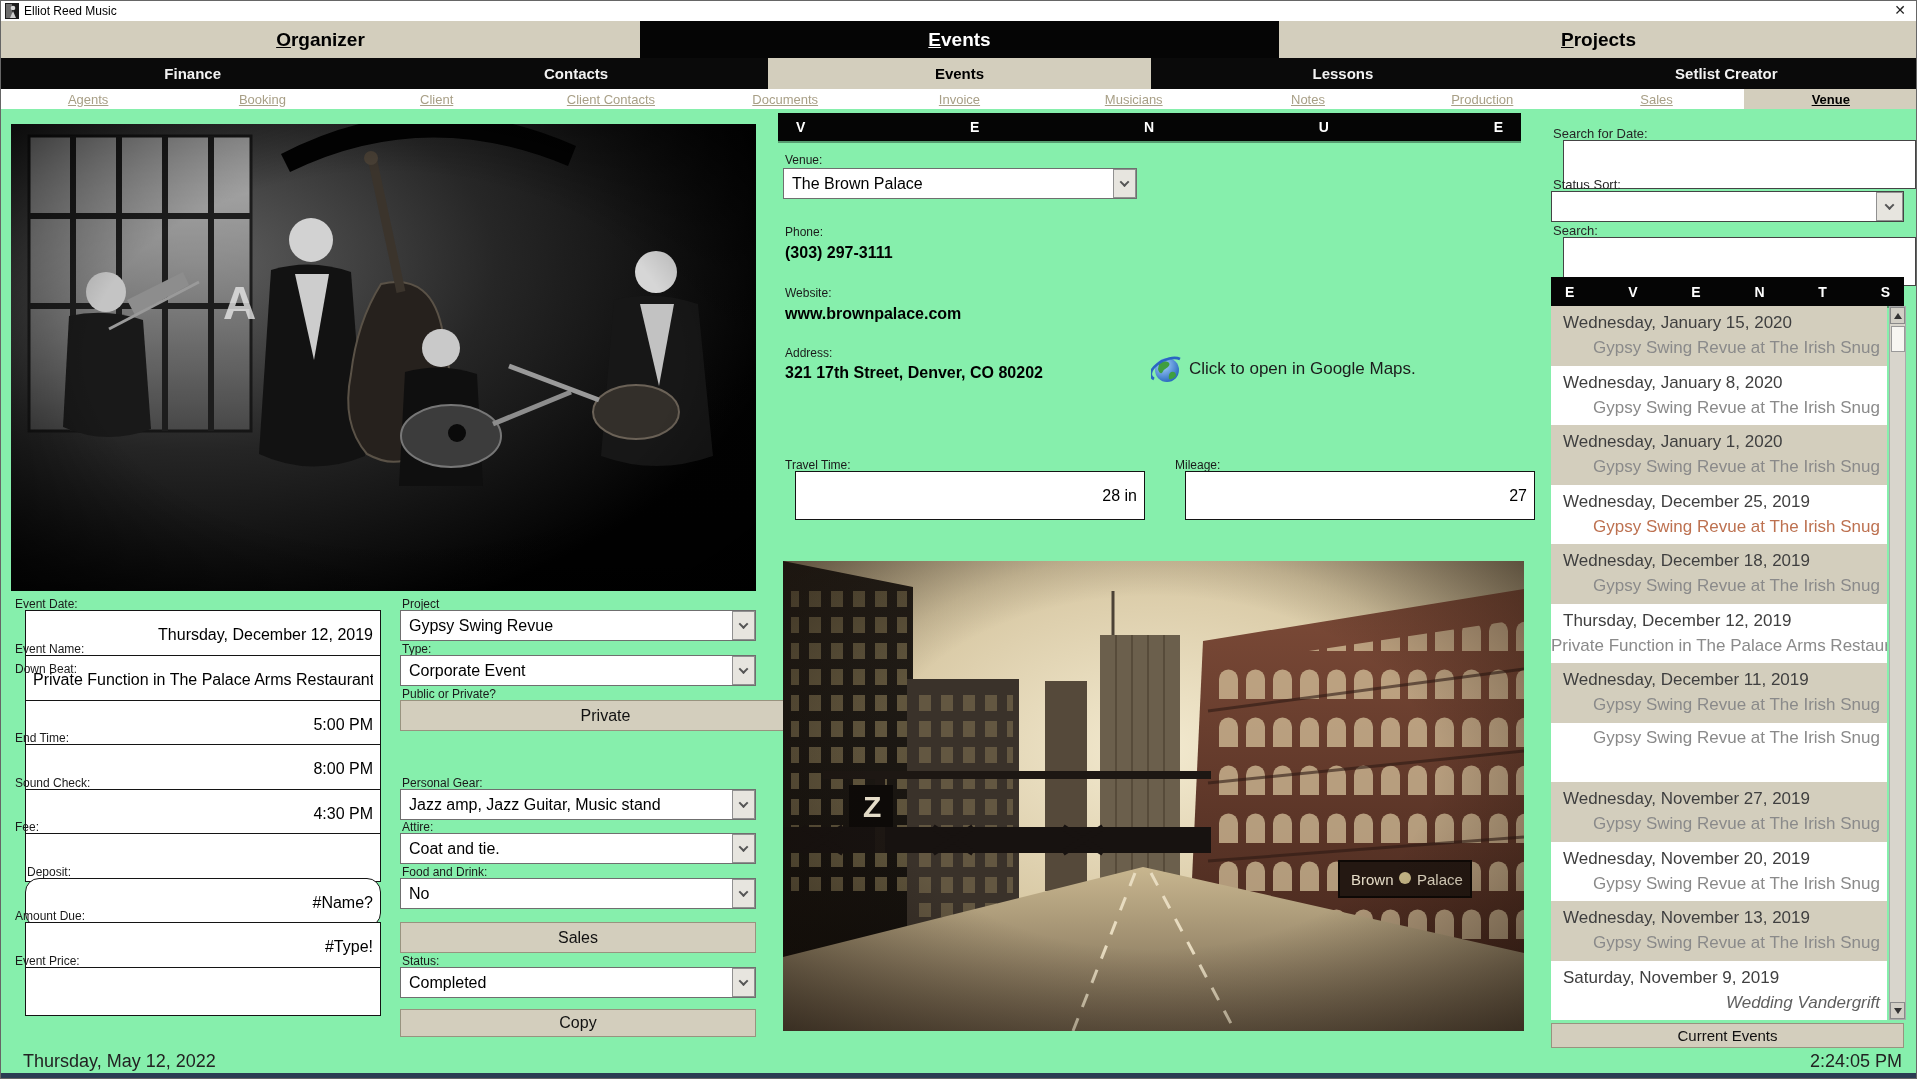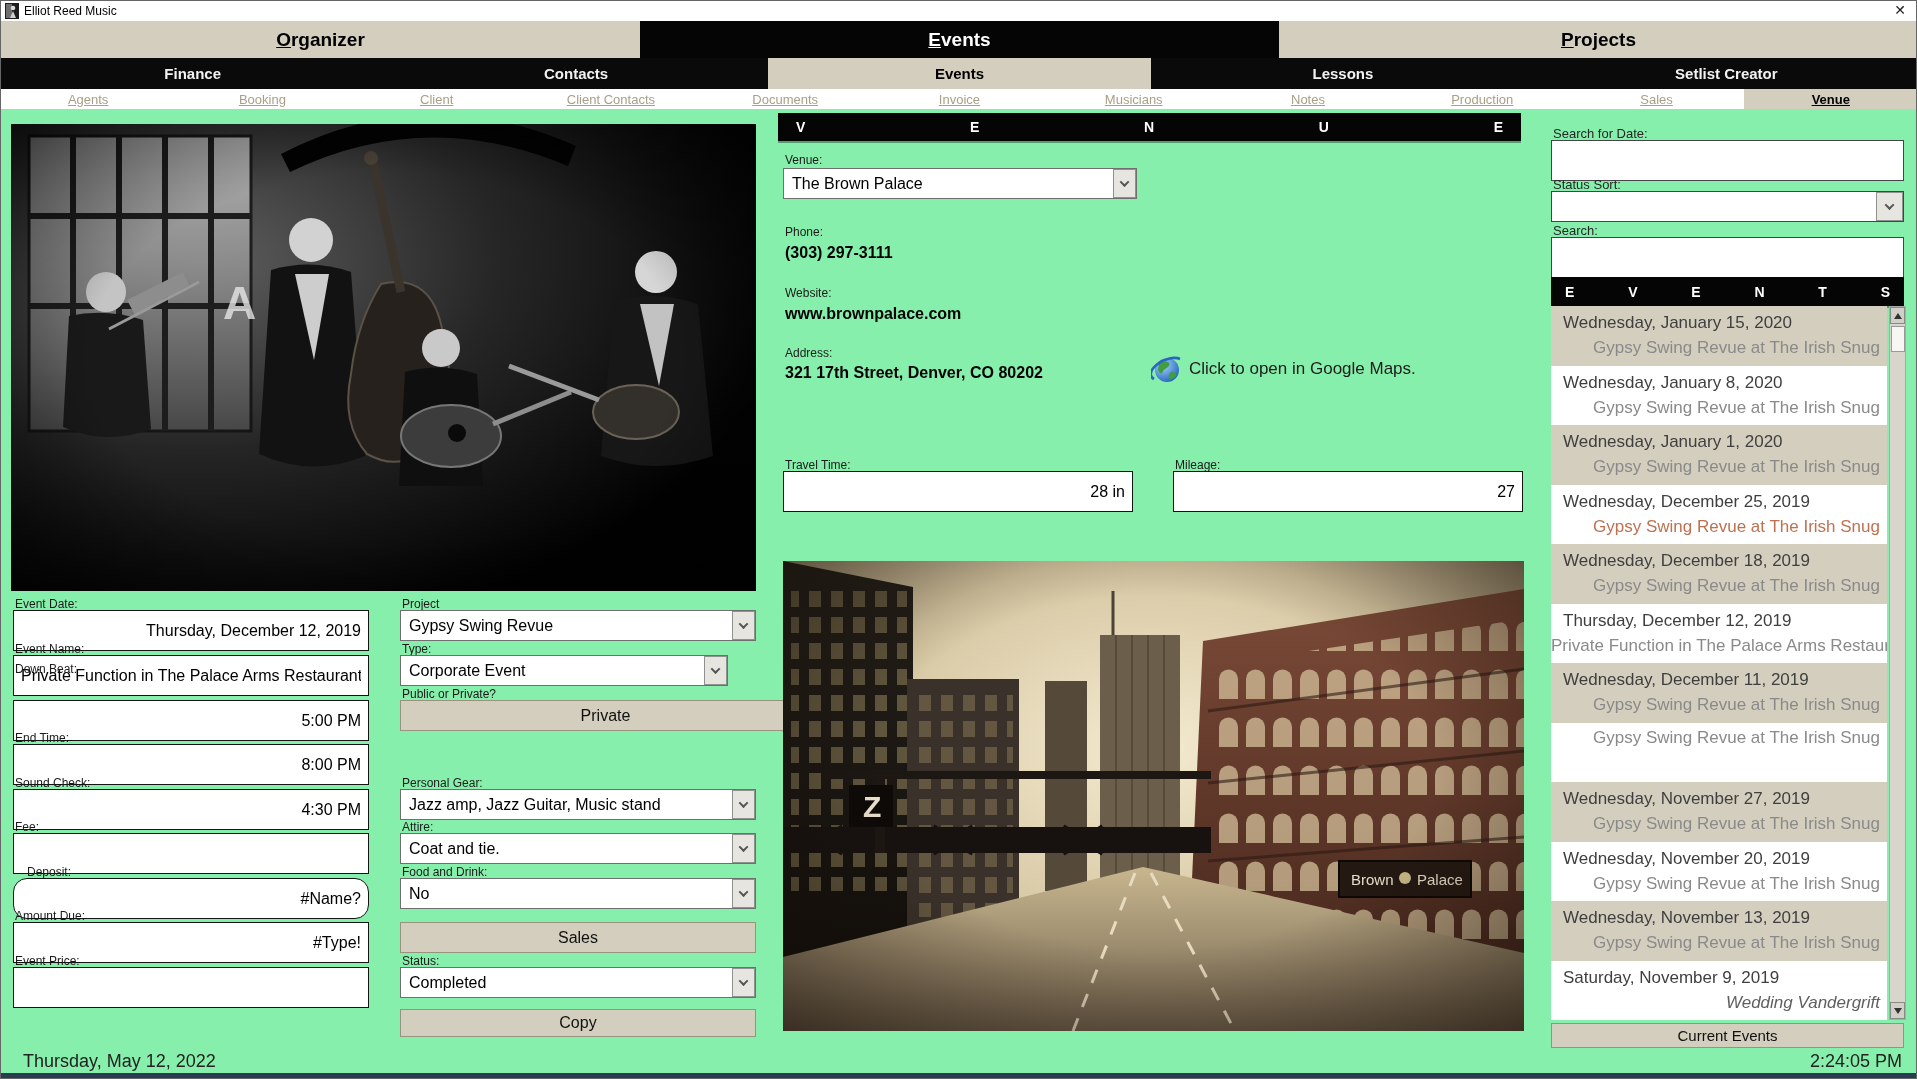--- a/index.html
+++ b/index.html
@@ -15,21 +15,21 @@
   .tab1.active{background:#050505;color:#fff;}
   .row2{position:absolute;left:0;top:57px;width:1917px;height:31px;background:#0a0a0a;display:flex;}
   .tab2{flex:1;display:flex;align-items:center;justify-content:center;color:#f2f2f2;font-size:15px;font-weight:bold;}
   .tab2.active{background:#d3cebd;color:#000;}
   .row3{position:absolute;left:0;top:88px;width:1917px;height:20px;background:#fff;display:flex;}
   .nav3{flex:1;display:flex;align-items:center;justify-content:center;color:#a89f86;font-size:13px;text-decoration:underline;}
   .nav3.active{background:#d3cebd;color:#000;font-weight:bold;}
   
   .flabel{position:absolute;font-size:12px;color:#1a1a1a;white-space:nowrap;}
   .rlabel{position:absolute;font-size:13px;color:#262626;white-space:nowrap;}
-  .tfield{position:absolute;height:41px;border:1px solid #141414;background:#fff;font-size:16px;color:#000;padding:0 7px;}
+  .tfield{position:absolute;height:49px;border:1px solid #141414;background:#fff;font-size:16px;color:#000;padding:0 7px;margin-left:12px;}
   .tfield.right{text-align:right;}
   .combo{position:absolute;height:31px;background:#fff;border:1px solid #6f6f6f;display:flex;align-items:center;}
   .combo-val{flex:1;padding:0 8px;font-size:16px;color:#000;white-space:nowrap;overflow:hidden;}
   .combo-btn{width:23px;align-self:stretch;background:#e7e5df;border:1px solid #909090;display:flex;align-items:center;justify-content:center;}
   .chev{width:7px;height:7px;border-right:2px solid #555;border-bottom:2px solid #555;transform:rotate(45deg) translate(-1px,-1px);}
   .btn{position:absolute;background:#d3cebd;border:1px solid #98937f;display:flex;align-items:center;justify-content:center;font-size:16px;color:#111;}
   .boldval{position:absolute;font-size:16px;font-weight:bold;color:#000;white-space:nowrap;}
   .barhdr{position:absolute;background:#050505;color:#fff;display:flex;justify-content:space-between;align-items:center;font-size:14px;font-weight:bold;padding:0 18px;box-shadow:0 2px 0 rgba(0,0,0,.35);}
   
   .erow{height:59.5px;background:#d3cebd;overflow:hidden;}
@@ -170,21 +170,21 @@
   <input class="tfield right" style="left: 12px; top: 966px; width: 356px;" readonly="" value="">
 
   <div class="flabel" style="left:401px;top:596px;">Project</div>
   <div class="combo" style="left:399px;top:609px;width:356px;">
     <span class="combo-val">Gypsy Swing Revue</span>
     <span class="combo-btn">
         <span class="chev"></span>
       </span>
   </div>
   <div class="flabel" style="left:401px;top:641px;">Type:</div>
-  <div class="combo" style="left:399px;top:654px;width:328px;">
+  <div class="combo" style="left:399px;top:654px;width:356px;">
     <span class="combo-val">Corporate Event</span>
     <span class="combo-btn">
         <span class="chev"></span>
       </span>
   </div>
   <div class="flabel" style="left:401px;top:686px;">Public or Private?</div>
   <div class="btn" style="left:399px;top:699px;width:411px;height:31px;">Private</div>
   <div class="flabel" style="left:401px;top:775px;">Personal Gear:</div>
   <div class="combo" style="left:399px;top:788px;width:356px;">
     <span class="combo-val">Jazz amp, Jazz Guitar, Music stand</span>

